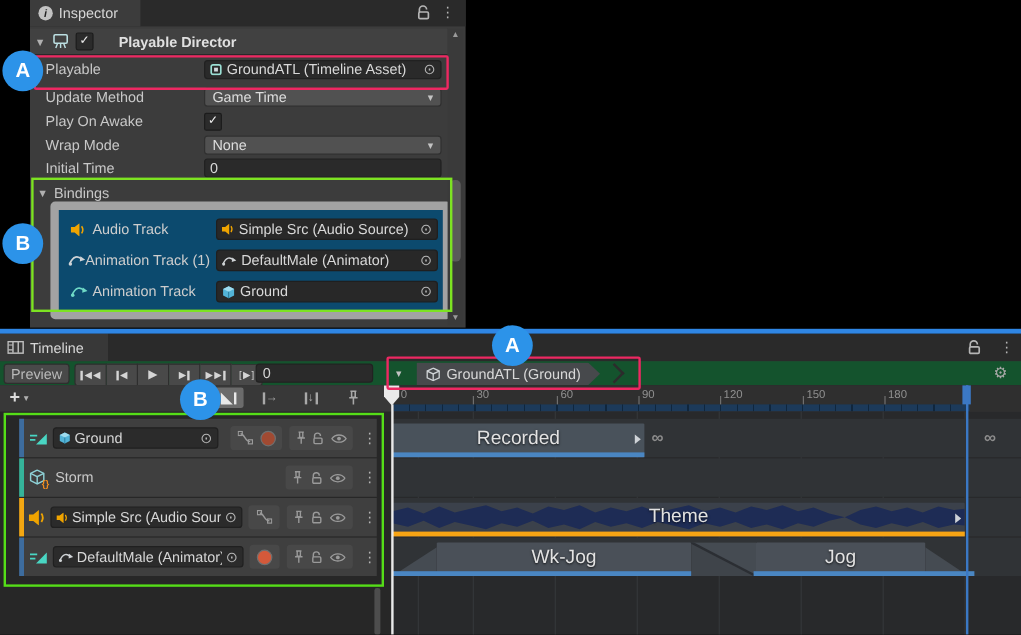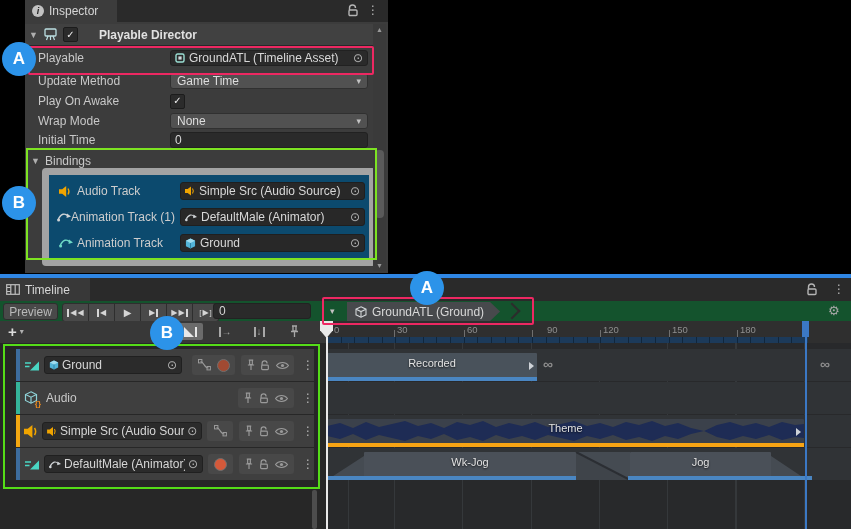--- a/index.html
+++ b/index.html
@@ -86,21 +86,21 @@
                background-position:67px 0;}
   .thead{position:absolute;left:16px;width:298px;height:32px;background:#3f3f3f;display:flex;align-items:center;z-index:2;}
   .tstripe{position:absolute;left:0;top:0;width:4px;height:32px;}
   .tfield{height:18px;background:#2b2b2b;border:1px solid #202020;border-radius:3px;display:flex;
           align-items:center;gap:3px;padding:0 4px;box-sizing:border-box;color:#d6d6d6;overflow:hidden;white-space:nowrap;}
   .tbgroup{height:20px;background:#484848;border-radius:3px;display:flex;align-items:center;
            justify-content:space-evenly;box-sizing:border-box;}
   .rec-dot{width:11px;height:11px;border-radius:50%;border:1.5px solid #6f6f6f;}
   .lane{position:absolute;left:327px;width:524px;height:32px;background:#303336;z-index:1;}
   .clip{position:absolute;top:4px;height:28px;background:#49525b;border-radius:1px;z-index:3;}
-  .clip .cl-label{position:absolute;left:0;right:0;top:4px;text-align:center;color:#e2e2e2;font-size:11px;
+  .clip .cl-label{position:absolute;left:0;right:0;top:4px;text-align:center;color:#e2e2e2;font-size:16px;
                   text-shadow:0 1px 2px rgba(0,0,0,.8);white-space:nowrap;}
   .underline{position:absolute;left:0;bottom:0;width:100%;height:4px;}
   .edge{position:absolute;top:9px;width:0;height:0;border-style:solid;}
   .edge.r{border-width:4px 0 4px 5px;border-color:transparent transparent transparent #cfd3d8;}
   .edge.l{border-width:4px 5px 4px 0;border-color:transparent #cfd3d8 transparent transparent;}
   .inf{position:absolute;color:#8d8d8d;font-size:14px;font-weight:bold;z-index:3;}
   .playhead-line{position:absolute;left:326px;top:59px;width:2px;height:192px;background:#e9e9e9;z-index:12;}
   .playhead-marker{position:absolute;left:320px;top:43px;width:13px;height:17px;background:#e9e9e9;z-index:13;
                    clip-path:polygon(0 0,100% 0,100% 55%,50% 100%,0 55%);}
   .end-line{position:absolute;left:805px;top:43px;width:2px;height:208px;background:#3b78c4;z-index:11;}
@@ -374,21 +374,21 @@
 
     <div class="ruler">
       <div class="ruler-band"></div>
       <span class="tickline" style="left:0;"></span>
         <span class="ticklabel" style="left:7px;">0</span>
       <span class="tickline" style="left:67px;"></span>
         <span class="ticklabel" style="left:70px;">30</span>
       <span class="tickline" style="left:137px;"></span>
         <span class="ticklabel" style="left:140px;">60</span>
       <span class="tickline" style="left:205px;"></span>
-        <span class="ticklabel" style="left:208px;margin-left:12px;">90</span>
+        <span class="ticklabel" style="left:208px;">90</span>
       <span class="tickline" style="left:273px;"></span>
         <span class="ticklabel" style="left:276px;">120</span>
       <span class="tickline" style="left:342px;"></span>
         <span class="ticklabel" style="left:345px;">150</span>
       <span class="tickline" style="left:410px;"></span>
         <span class="ticklabel" style="left:413px;text-align:right;">180</span>
       <span class="tickline" style="left:478px;"></span>
         <span class="ticklabel" style="left:476px;margin-left:48px;">210</span>
       <div class="end-marker"></div>
     </div>
@@ -454,21 +454,21 @@
 
     <div class="thead" style="top:104px;">
       <div class="tstripe" style="background:#35b49a;"></div>
       <span style="margin-left:8px;position:relative;">
         <svg width="14" height="14" viewBox="0 0 14 14">
             <polygon points="7,0.8 12.5,3.5 12.5,9.5 7,12.2 1.5,9.5 1.5,3.5" fill="none" stroke="#8ed1d6" stroke-width="1.2"></polygon>
             <path d="M1.5 3.5 L7 6.2 L12.5 3.5 M7 6.2 V12.2" stroke="#8ed1d6" stroke-width="1.2" fill="none"></path>
           </svg>
         <span style="position:absolute;right:-3px;bottom:-3px;color:#f08c1e;font-size:8px;font-weight:bold;">{}</span>
       </span>
-      <span style="margin-left:8px;color:#c8c8c8;">Audio</span>
+      <span style="margin-left:8px;color:#c8c8c8;">Storm</span>
       <div class="tbgroup" style="width:56px;margin-left:auto;">
         <span>
             <svg width="8" height="12" viewBox="0 0 9 13">
               <path d="M2 1 H7 M3 1 V6 H6 V1 M1 6.5 H8 M4.5 6.5 V12" stroke="#9a9a9a" stroke-width="1.3" fill="none"></path>
             </svg>
           </span>
         <span>
             <svg width="10" height="11" viewBox="0 0 12 13">
               <path d="M2.5 6 V4 a3 3 0 0 1 6 0" fill="none" stroke="#9a9a9a" stroke-width="1.4"></path>
               <rect x="2" y="6" width="8" height="5.5" rx="1" fill="none" stroke="#9a9a9a" stroke-width="1.4"></rect>

